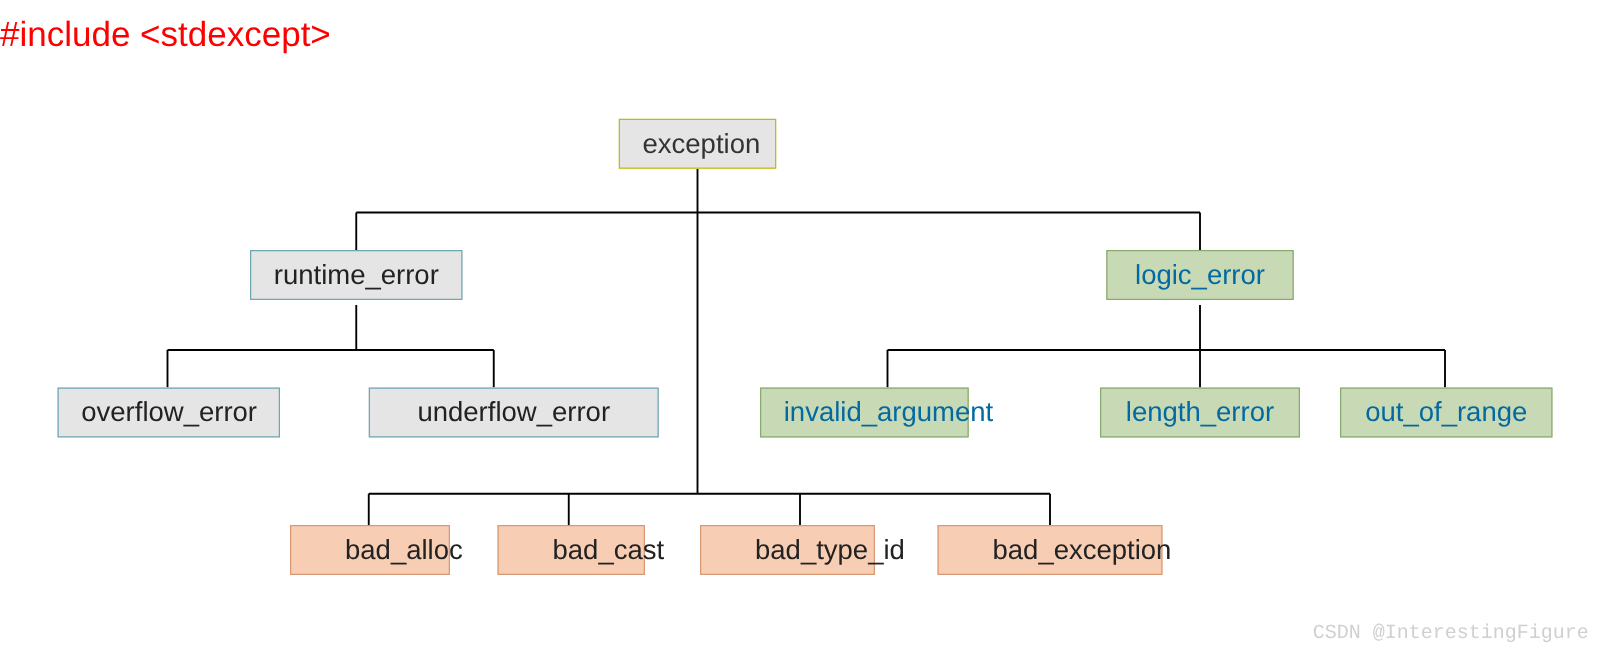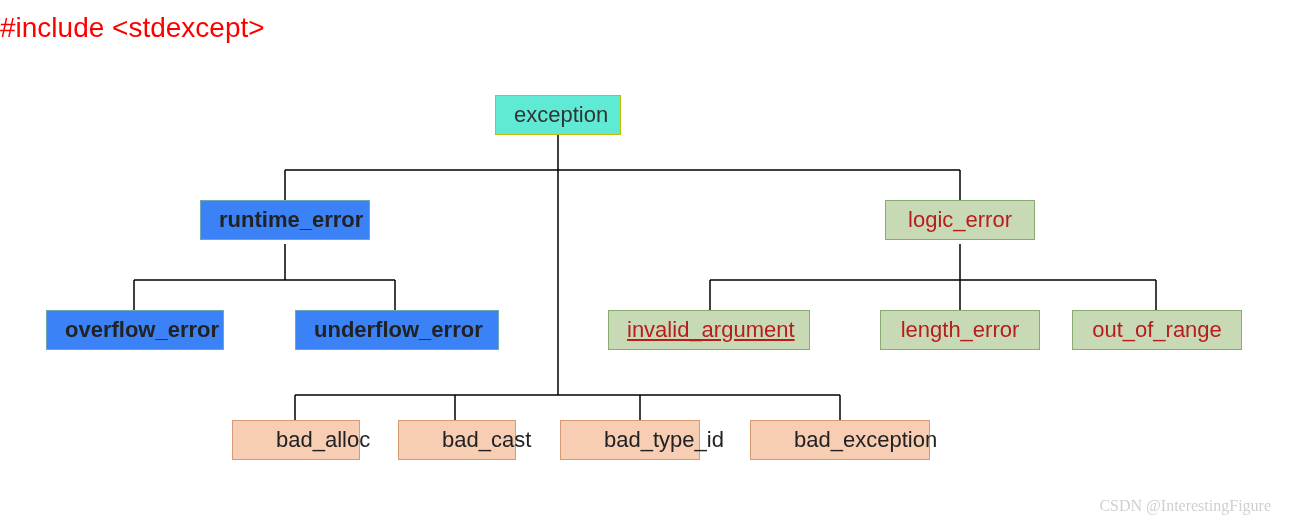--- a/index.html
+++ b/index.html
@@ -24,38 +24,38 @@
   }
   .node {
     position: absolute;
     border: 1px solid;
     padding: 6px 18px;
     font-size: 22px;
     box-sizing: border-box;
     white-space: nowrap;
     text-align: center;
   }
-  .yellow { background: #5eead4; border-color: #c0c000; color: #333; text-align: right; }
-  .blue   { background: #3b82f6; border-color: #6fa7b2; color: #222; font-weight: bold; }
-  .green  { background: #c7dab5; border-color: #8aab70; color: #b91c1c; text-align: center; }
+  .yellow { background: #e5e5e5; border-color: #c0c000; color: #333; text-align: right; }
+  .blue   { background: #e5e5e5; border-color: #6fa7b2; color: #222; }
+  .green  { background: #c7dab5; border-color: #8aab70; color: #0369a1; text-align: center; }
   .orange { background: #f7cdb4; border-color: #d89a74; color: #222; padding-left: 43px; }
 
   svg.connectors {
     position: absolute;
     top: 0; left: 0;
     width: 1289px; height: 525px;
     pointer-events: none;
   }
   .watermark {
     position: absolute;
     right: 18px;
     bottom: 10px;
     color: #d0d0d0;
     font-size: 16px;
-    font-family: Liberation Serif, serif;
+    font-family: Liberation Mono, monospace;
   }
 </style>
 </head>
 <body>
 
 <div class="title">#include &lt;stdexcept&gt;</div>
 
 <svg class="connectors">
   <g stroke="#000" stroke-width="1.5" fill="none">
 
@@ -88,23 +88,23 @@
 </svg>
 
 <div class="node yellow" style="left:495px; top:95px; width:126px;">exception</div>
 
 <div class="node blue" style="left:200px; top:200px; width:170px;">runtime_error</div>
 
 <div class="node green" style="left:885px; top:200px; width:150px;">logic_error</div>
 
 <div class="node blue" style="left:46px; top:310px; width:178px;">overflow_error</div>
 
-<div class="node blue" style="left:295px; top:310px; width:204px;">underflow_error</div>
+<div class="node blue" style="left:295px; top:310px; width:232px;">underflow_error</div>
 
-<div class="node green" style="left:608px; top:310px; width:202px;text-decoration:underline;">invalid_argument</div>
+<div class="node green" style="left:608px; top:310px; width:167px;">invalid_argument</div>
 
 <div class="node green" style="left:880px; top:310px; width:160px;">length_error</div>
 
 <div class="node green" style="left:1072px; top:310px; width:170px;">out_of_range</div>
 
 <div class="node orange" style="left:232px; top:420px; width:128px;">bad_alloc</div>
 
 <div class="node orange" style="left:398px; top:420px; width:118px;">bad_cast</div>
 
 <div class="node orange" style="left:560px; top:420px; width:140px;">bad_type_id</div>

